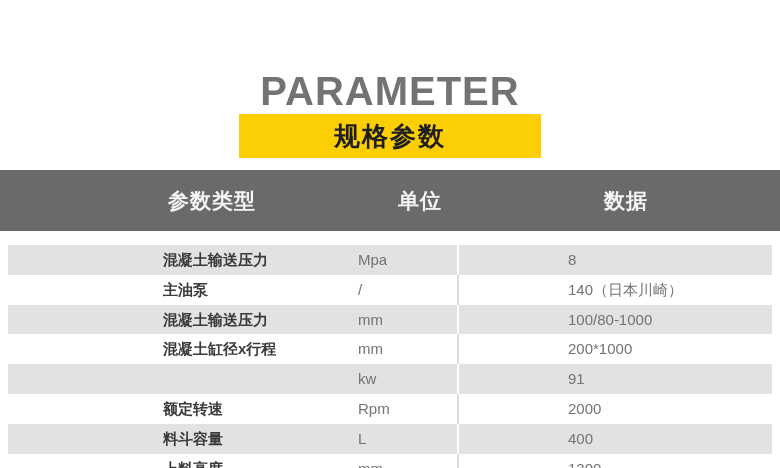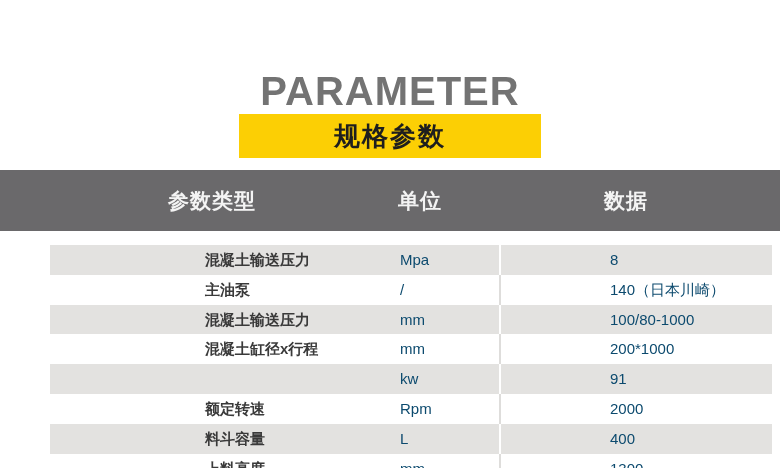--- a/index.html
+++ b/index.html
@@ -68,30 +68,29 @@
   .hcell.c3 { left: 626px; }
   .tbody {
     position: absolute;
     top: 245px;
     left: 8px;
     width: 764px;
   }
   .row {
     position: relative;
     height: 29.8px;
-    margin-left: 42px;
   }
   .row:nth-child(odd)  { background: var(--row-gray, #e3e2e0); }
   .row:nth-child(even) { background: #ffffff; }
   .cell {
     position: absolute;
     top: 0;
     line-height: 29.8px;
     font-size: 15px;
-    color: #0c4a6e;
+    color: #737373;
     white-space: nowrap;
   }
   .cell.name  { left: 155px; font-weight: 700; color: #3a3a3a; }
   .cell.unit  { left: 350px; }
   .cell.value { left: 560px; }
   .divider {
     position: absolute;
     top: 0;
     bottom: 0;
     left: 449px;

